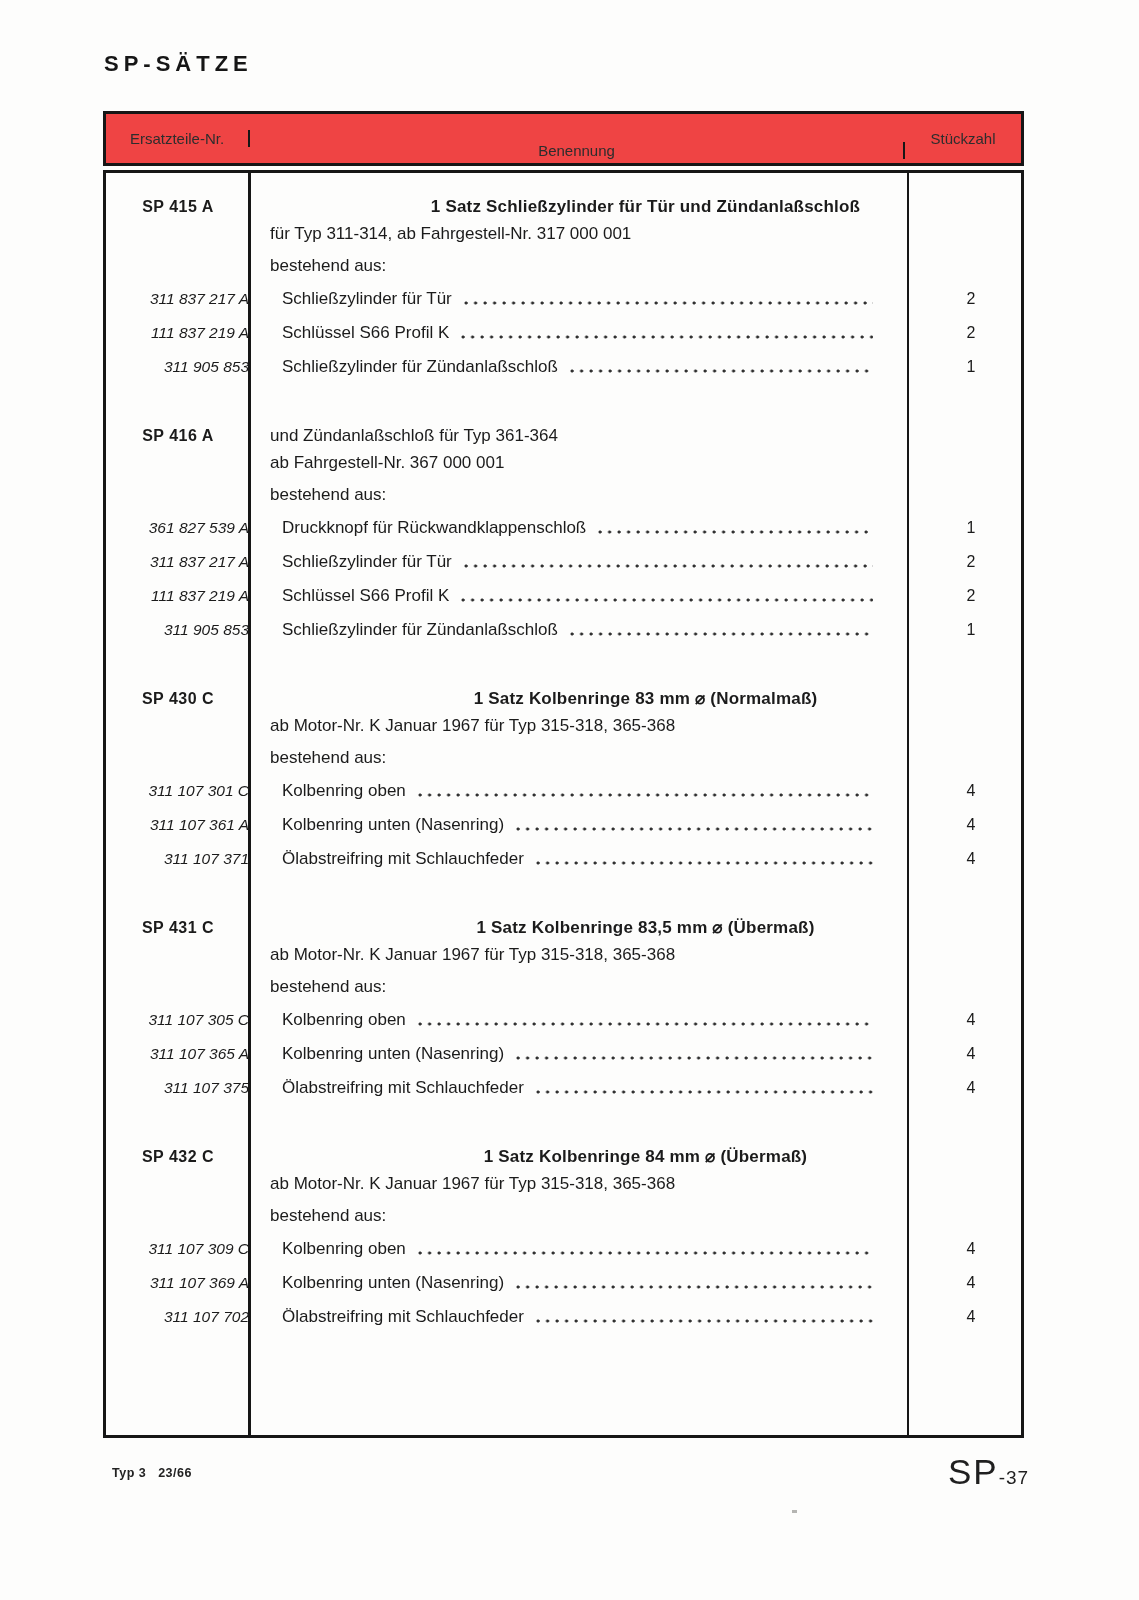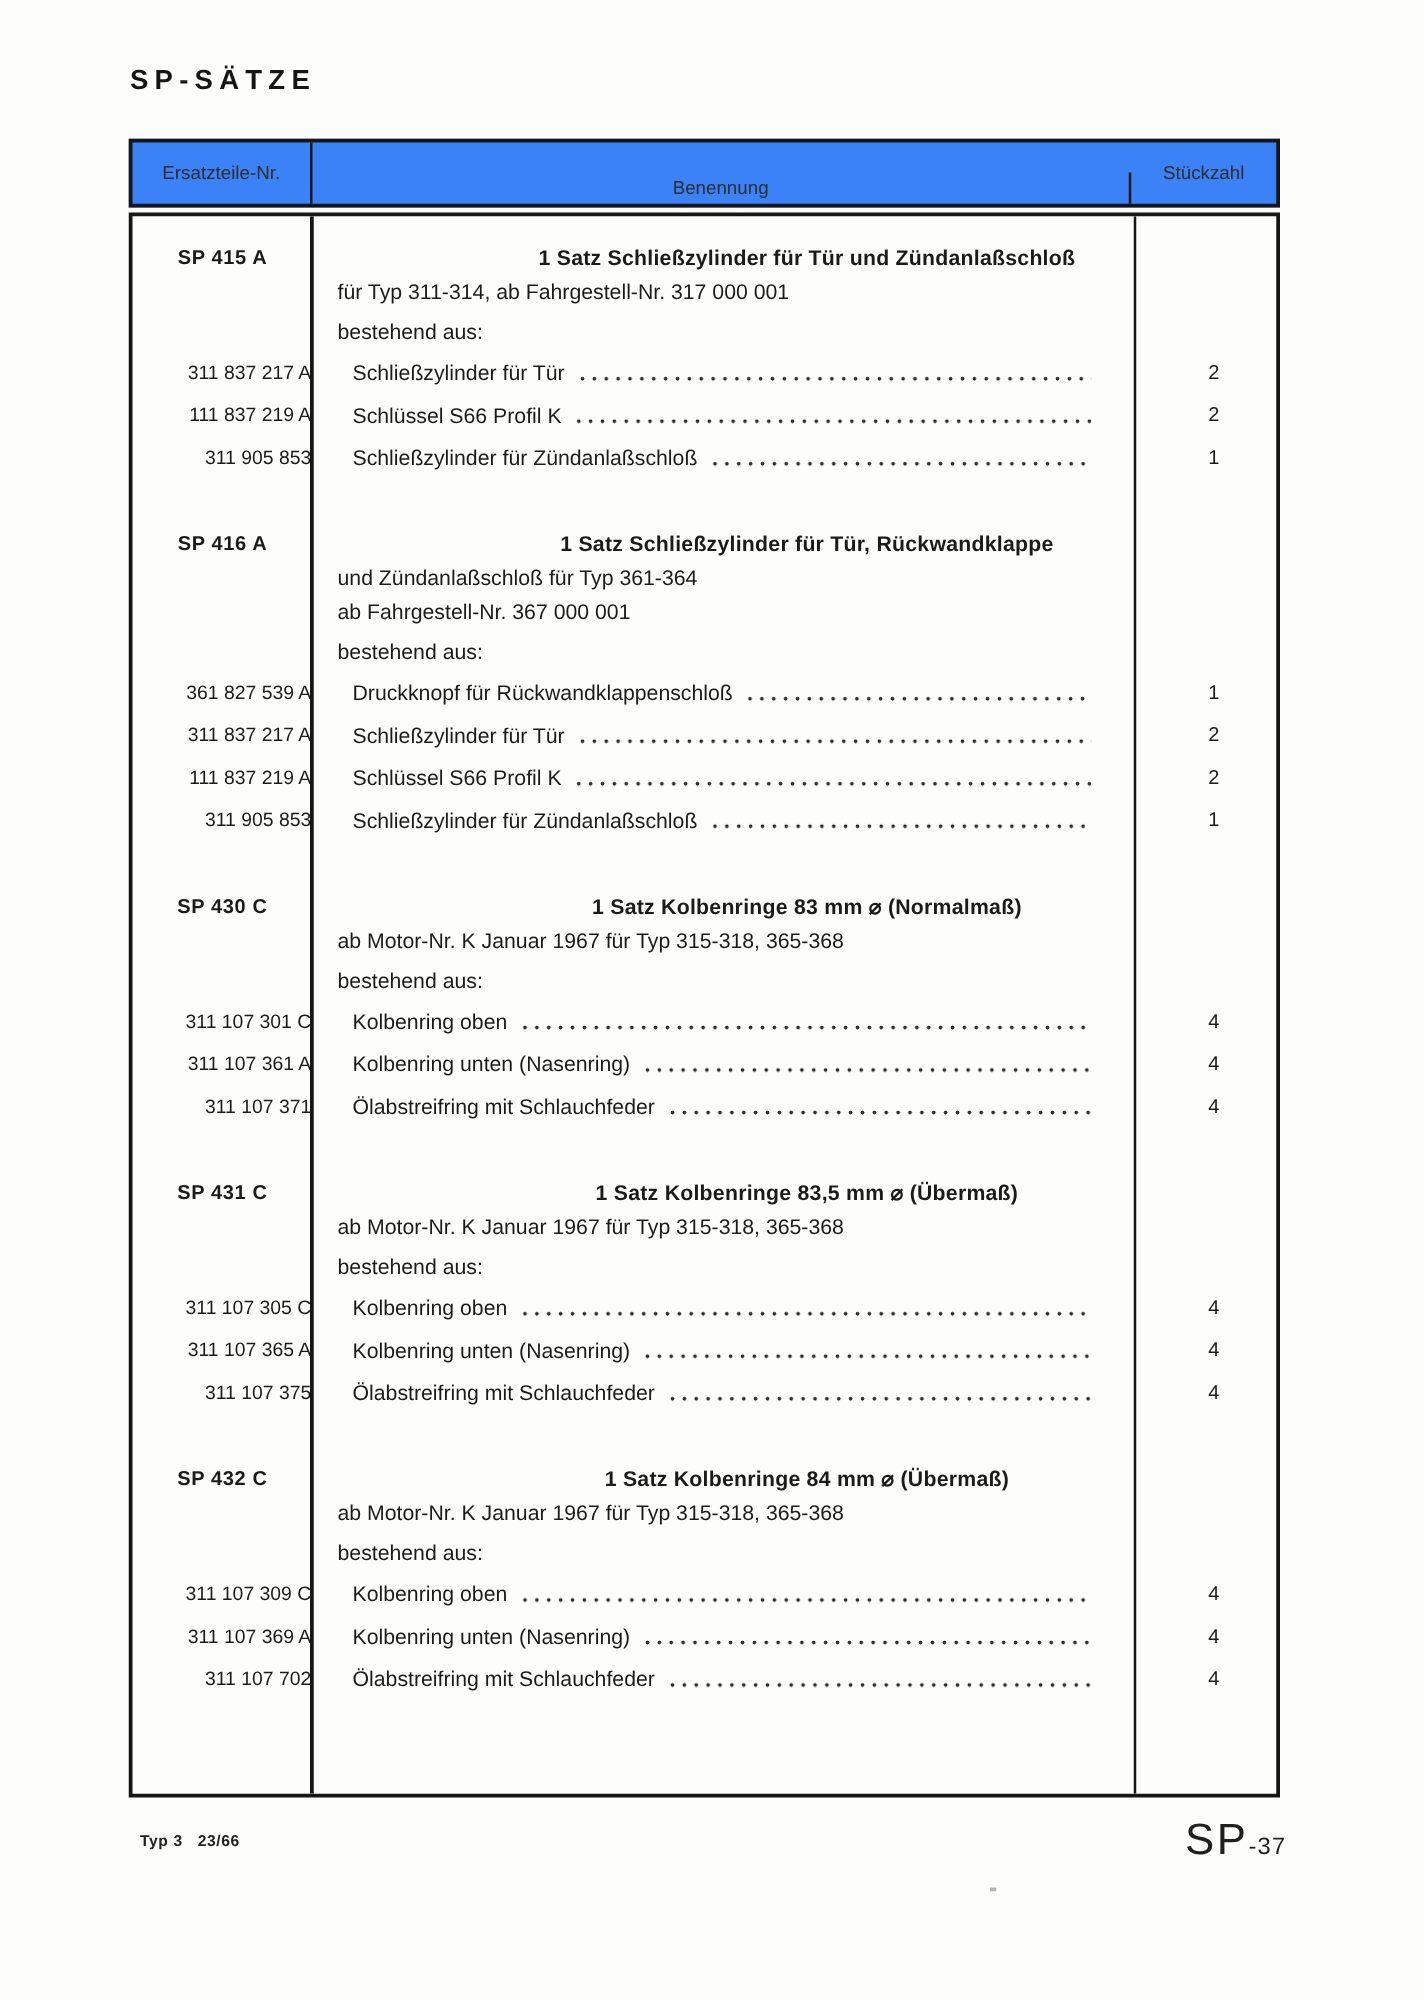--- a/index.html
+++ b/index.html
@@ -10,21 +10,22 @@
     overflow:hidden;
   }
   .page-title {
     position:absolute; left:104px; top:51px;
     font-size:22px; font-weight:bold; letter-spacing:5px; color:#161616;
   }
   
   .thead {
     position:absolute; left:103px; top:111px; width:921px; height:55px;
     border:3px solid #161616; box-sizing:border-box; display:flex;
-    background:#3b82f6;
+    background:#ef4444;
+    align-items:center;
   }
   .th { display:flex; align-items:center; justify-content:center;
         font-size:15px; color:#2d2d2d; }
   .th1 { width:142px; border-right:2px solid #161616; }
   .th2 { flex:1;      border-right:2px solid #161616;margin-top:24px; }
   .th3 { width:116px; }
   
   .tbody {
     position:absolute; left:103px; top:170px; width:921px; height:1268px;
     border:3px solid #161616; box-sizing:border-box; background:#fdfdfc;
@@ -39,21 +40,21 @@
   .sec-head { display:flex; }
   .sec-code { width:144px; text-align:center; font-weight:bold;
               font-size:16px; line-height:27px; letter-spacing:0.5px; }
   .sec-body { flex:1; padding-left:20px; }
   .sec-title { font-size:17px; font-weight:bold; line-height:27px; letter-spacing:0.2px;text-align:center; }
   .sec-sub   { font-size:17px; line-height:27px; }
   .sec-note  { font-size:17px; line-height:27px; margin-top:5px; }
   .items { margin-top:3px; }
   .item { display:flex; height:34px; line-height:34px; }
   .item .nr  { width:156px; text-align:right; padding-right:13px;
-               box-sizing:border-box; font-size:15.5px; white-space:nowrap; }
+               box-sizing:border-box; font-size:15.5px; white-space:nowrap;font-style:italic; }
   .item .nm  { width:659px; box-sizing:border-box; padding-left:20px;
                padding-right:48px; display:flex; font-size:17px; }
   .nm-text { white-space:nowrap; }
   .leader {
     flex:1; height:34px; margin-left:12px;
     background-image:radial-gradient(circle at 2px 21px, #2e2e2e 1.35px, transparent 1.75px);
     background-size:9.5px 34px; background-repeat:repeat-x;
   }
   .item .qty { flex:1; text-align:center; font-size:16px; }
   
@@ -124,21 +125,20 @@
     </div>
     <div class="qty">1</div>
   </div>
 </div>
   </div>
 
   <div class="section">
     <div class="sec-head">
       <div class="sec-code">SP 416 A</div>
       <div class="sec-body">
-        <div class="sec-title">1 Satz Schließzylinder für Tür, Rückwandklappe</div>
         <div class="sec-subs">
                 <div class="sec-sub">und Zündanlaßschloß für Typ 361-364</div>
                 <div class="sec-sub">ab Fahrgestell-Nr. 367 000 001</div>
               </div>
         <div class="sec-note">bestehend aus:</div>
       </div>
     </div>
     <div class="items">
   <div class="item">
     <div class="nr">361 827 539 A</div>

